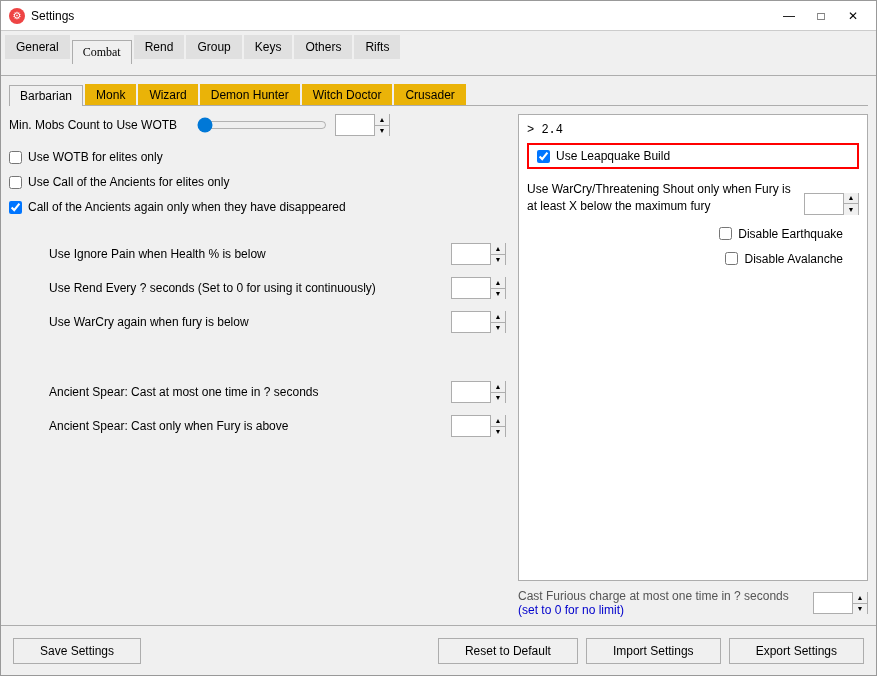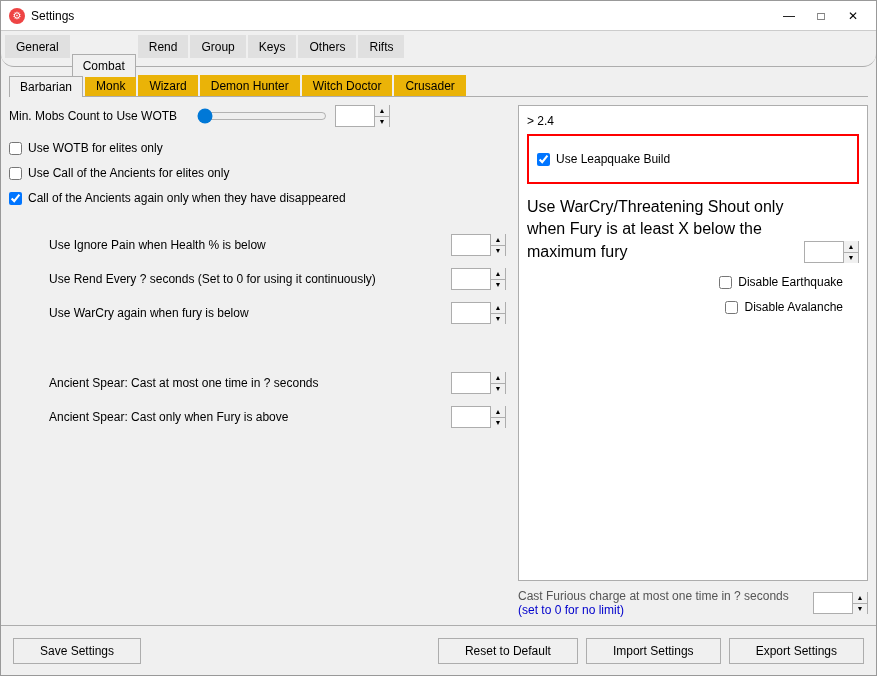--- a/index.html
+++ b/index.html
@@ -60,40 +60,40 @@
       cursor: pointer;
       font-size: 12px;
       display: flex;
       align-items: center;
       justify-content: center;
     }
 
     .tab-bar {
       background: #f0f0f0;
       display: flex;
-      padding: 4px 4px 8px 4px;
+      padding: 4px 4px 16px 4px;
       border-bottom: 1px solid #adadad;
-      border-radius: 13px;
     }
     .tab {
       padding: 4px 10px;
       cursor: pointer;
       border: 1px solid transparent;
       border-bottom: none;
       background: #e0e0e0;
       margin-right: 2px;
       font-size: 12px;
     }
     .tab.active {
       background: #f0f0f0;
       border-color: #adadad;
       border-bottom-color: #f0f0f0;
       position: relative;
-      top: 19px;
+      top: 5px;
       z-index: 2;
+      font-family: Liberation Serif, serif;
     }
 
     .content {
       flex: 1;
       padding: 8px;
       display: flex;
       flex-direction: column;
     }
 
     .sub-tab-bar {
@@ -199,48 +199,49 @@
       gap: 6px;
       margin-bottom: 5px;
     }
     .checkbox-row input[type="checkbox"] {
       width: 13px;
       height: 13px;
     }
 
     .highlighted-box {
       border: 2px solid #ff0000;
-      padding: 16px 8px;
+      padding: 4px 8px;
       display: flex;
       align-items: center;
       gap: 6px;
       background: #fff;
     }
 
     .version-label {
       font-size: 12px;
       margin-bottom: 6px;
       font-weight: normal;
+      font-family: Liberation Mono, monospace;
     }
 
     .right-section {
       border: 1px solid #adadad;
       padding: 8px;
       background: #fff;
       flex: 1;
     }
 
     .fury-row {
       display: flex;
       align-items: flex-start;
       gap: 8px;
     }
     .fury-text {
       flex: 1;
-      font-size: 16px;
+      font-size: 12px;
       line-height: 1.4;
     }
 
     .footer {
       height: 50px;
       background: #f0f0f0;
       border-top: 1px solid #adadad;
       display: flex;
       align-items: center;
       padding: 0 12px;

